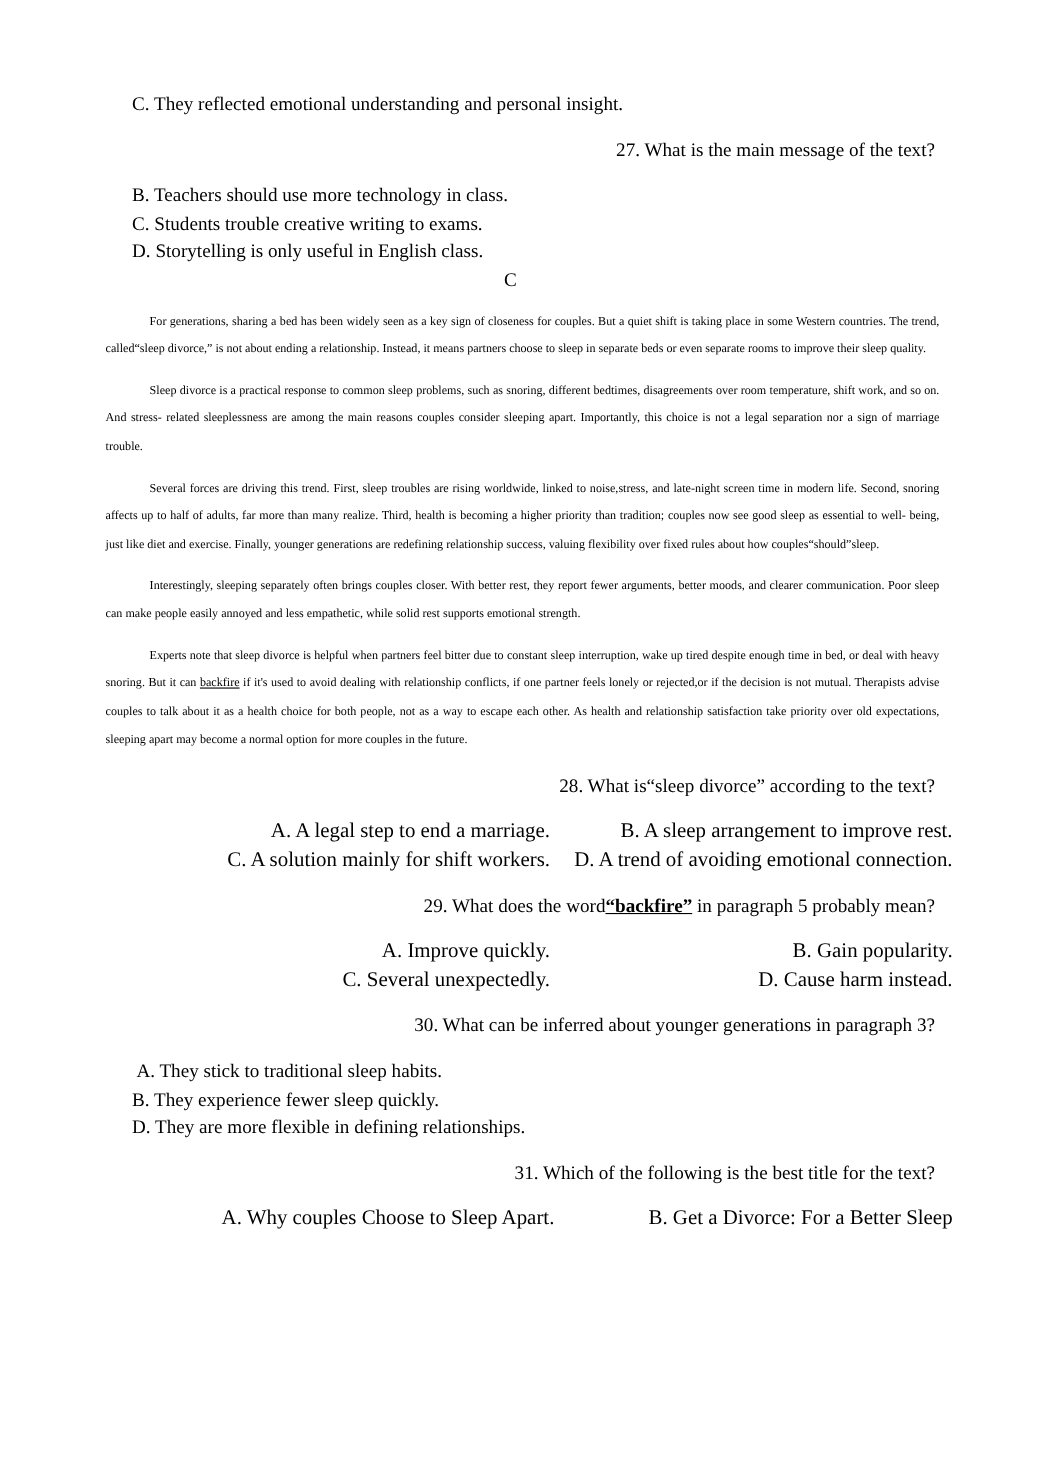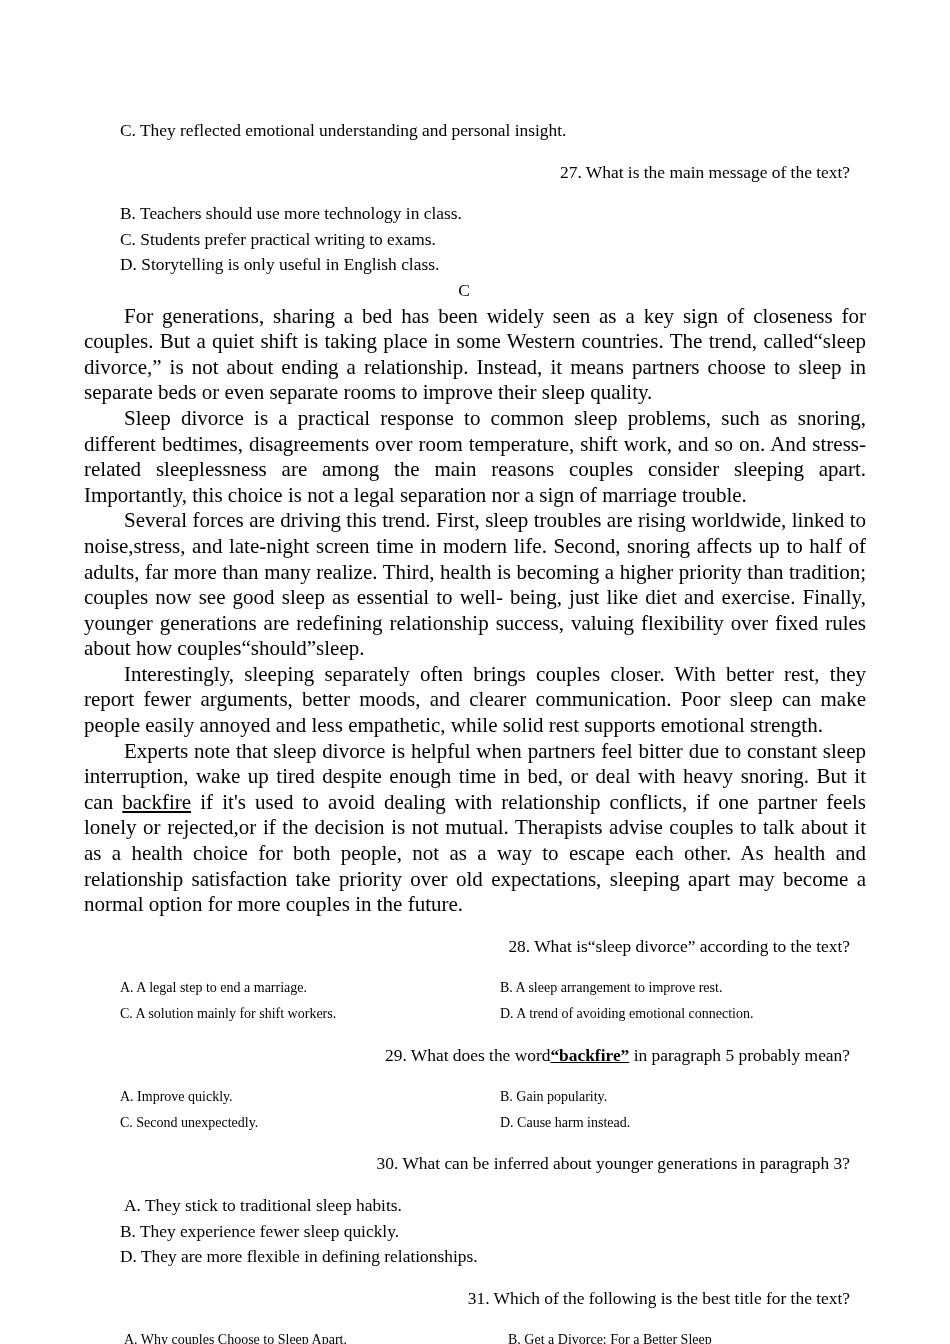--- a/index.html
+++ b/index.html
@@ -12,21 +12,21 @@
     height: 1344px;
     font-family: "Liberation Serif", "DejaVu Serif", serif;
     color: #000000;
     -webkit-font-smoothing: antialiased;
   }
   .page {
     position: relative;
     width: 950px;
     height: 1344px;
     box-sizing: border-box;
-    padding: 118px 84px 0 84px;
+    padding: 82px 84px 0 84px;
     overflow: hidden;
   }
   .sheet {
     width: 782px;
   }
 
   
   .q-line {
     font-size: 17.4px;
     line-height: 25.6px;
@@ -39,46 +39,47 @@
     line-height: 25.6px;
     margin: 0;
     padding-left: 36px;
     white-space: pre-wrap;
   }
   .opt-line.indent-extra {
     padding-left: 40px;
   }
   .opt-row {
     display: flex;
-    font-size: 14px;
+    font-size: 19px;
     line-height: 25.6px;
     padding-left: 36px;
+    text-align: right;
   }
   .opt-row .col-a {
     width: 380px;
     flex: 0 0 380px;
     white-space: pre-wrap;
   }
   .opt-row .col-b {
     flex: 1 1 auto;
     white-space: pre-wrap;
   }
 
   
   .section-letter {
     font-size: 17.4px;
     line-height: 25.6px;
     text-align: center;
     margin: 0;
     padding-right: 22px;
   }
   .para {
-    font-size: 21px;
+    font-size: 11px;
     line-height: 25.6px;
-    margin: 0;
+    margin: 12px;
     text-align: justify;
     text-justify: inter-word;
     text-indent: 40px;
     white-space: pre-wrap;
   }
 
   .u { text-decoration: underline; }
   .biu {
     font-weight: bold;
     text-decoration: underline;
@@ -90,21 +91,21 @@
 <div class="page">
   <div class="sheet">
 
     <div>
       <p class="opt-line">C. They reflected emotional understanding and personal insight.</p>
     </div>
 
     <div>
       <p class="q-line">27. What is the main message of the text?</p>
       <p class="opt-line">B. Teachers should use more technology in class.</p>
-      <p class="opt-line">C. Students prefer practical writing to exams.</p>
+      <p class="opt-line">C. Students trouble creative writing to exams.</p>
       <p class="opt-line">D. Storytelling is only useful in English class.</p>
     </div>
 
     <p class="section-letter">C</p>
 
     <div>
       <p class="para">For generations, sharing a bed has been widely seen as a key sign of closeness for couples. But a quiet shift is taking place in some Western countries. The trend, called“sleep divorce,” is not about ending a relationship. Instead, it means partners choose to sleep in separate beds or even separate rooms to improve their sleep quality.</p>
       <p class="para">Sleep divorce is a practical response to common sleep problems, such as snoring, different bedtimes, disagreements over room temperature, shift work, and so on. And stress- related sleeplessness are among the main reasons couples consider sleeping apart. Importantly, this choice is not a legal separation nor a sign of marriage trouble.</p>
       <p class="para">Several forces are driving this trend. First, sleep troubles are rising worldwide, linked to noise,stress, and late-night screen time in modern life. Second, snoring affects up to half of adults, far more than many realize. Third, health is becoming a higher priority than tradition; couples now see good sleep as essential to well- being, just like diet and exercise. Finally, younger generations are redefining relationship success, valuing flexibility over fixed rules about how couples“should”sleep.</p>
       <p class="para">Interestingly, sleeping separately often brings couples closer. With better rest, they report fewer arguments, better moods, and clearer communication. Poor sleep can make people easily annoyed and less empathetic, while solid rest supports emotional strength.</p>
@@ -123,21 +124,21 @@
       </div>
     </div>
 
     <div>
       <p class="q-line"><span>29. What does the word</span><span class="biu">“backfire”</span><span> in paragraph 5 probably mean?</span></p>
       <div class="opt-row">
         <span class="col-a">A. Improve quickly.</span>
         <span class="col-b">B. Gain popularity.</span>
       </div>
       <div class="opt-row">
-        <span class="col-a">C. Second unexpectedly.</span>
+        <span class="col-a">C. Several unexpectedly.</span>
         <span class="col-b">D. Cause harm instead.</span>
       </div>
     </div>
 
     <div>
       <p class="q-line">30. What can be inferred about younger generations in paragraph 3?</p>
       <p class="opt-line indent-extra">A. They stick to traditional sleep habits.</p>
       <p class="opt-line">B. They experience fewer sleep quickly.</p>
       <p class="opt-line">D. They are more flexible in defining relationships.</p>
     </div>

